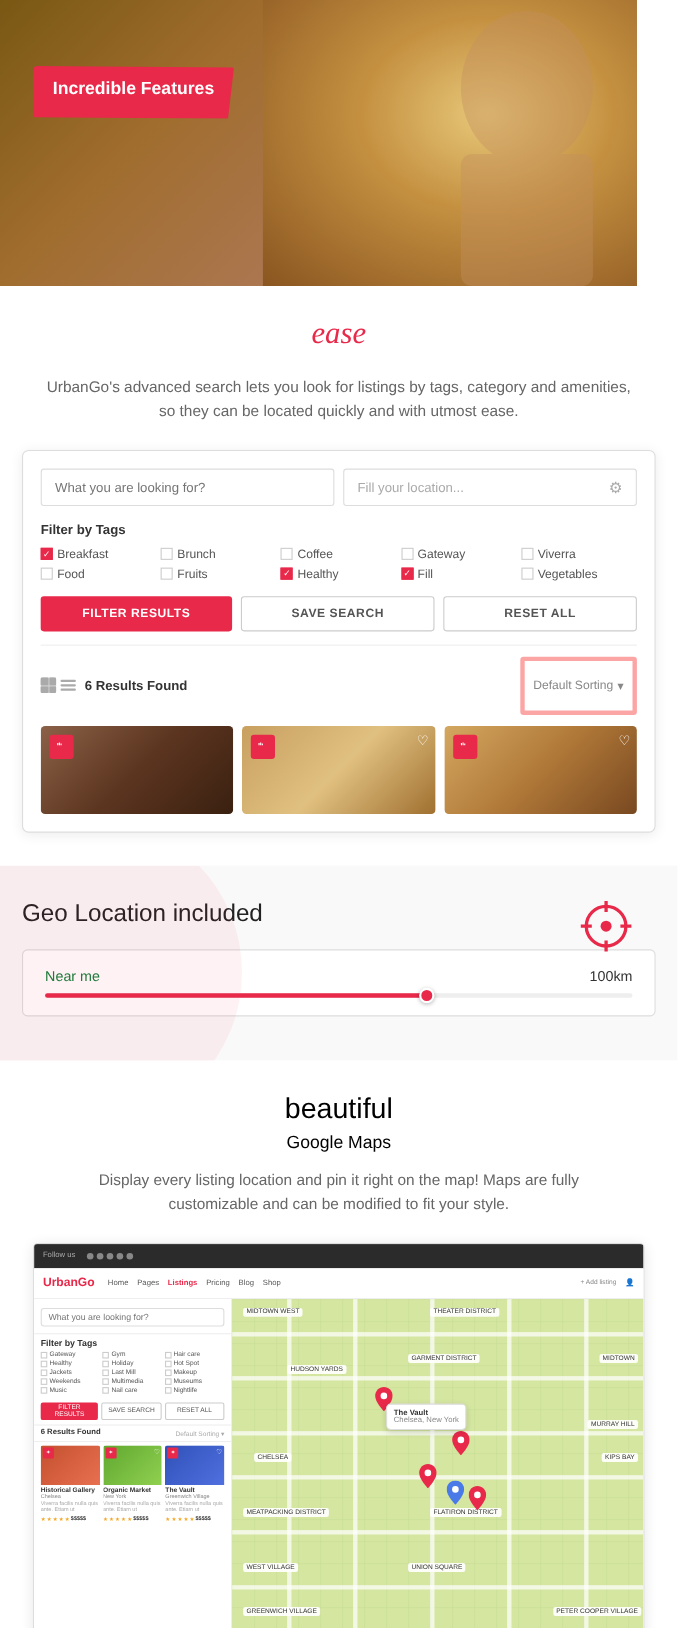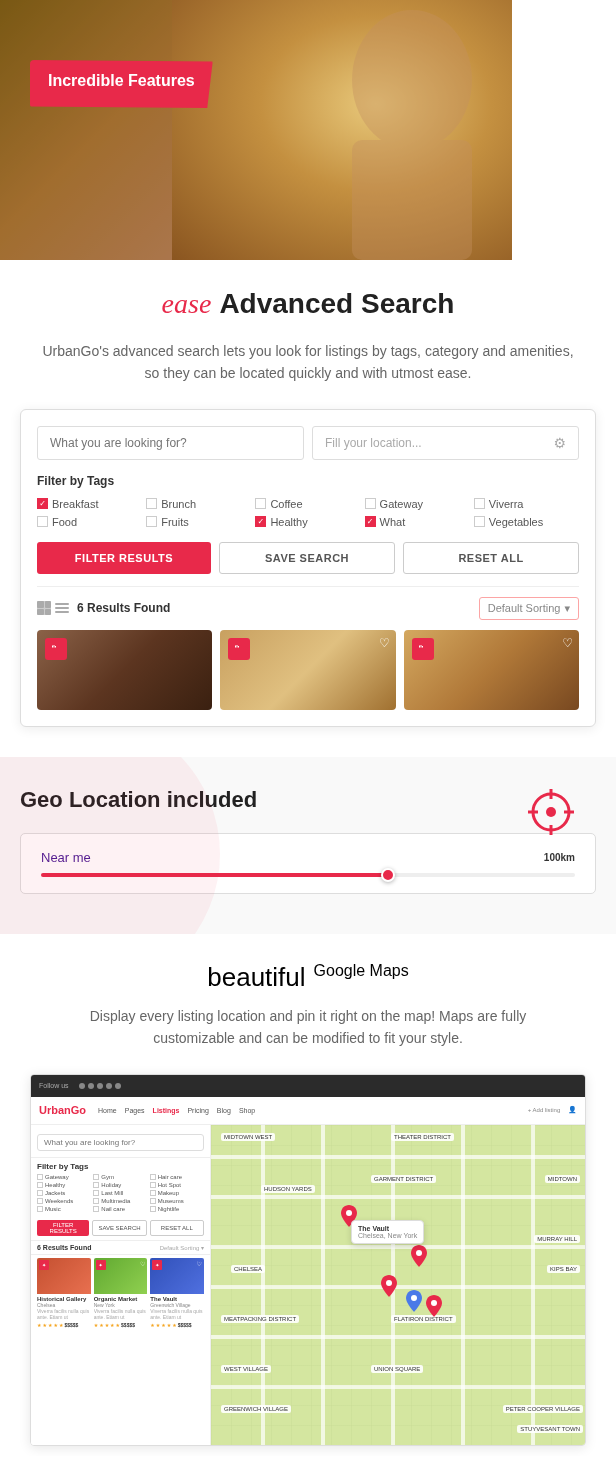--- a/index.html
+++ b/index.html
@@ -6,21 +6,21 @@
     body {
       width: 616px;
       font-family: 'Arial', sans-serif;
       background: #fff;
       overflow-x: hidden;
     }
 
     
     .hero {
       position: relative;
-      width: 512px;
+      width: 579px;
       height: 260px;
       background: linear-gradient(135deg, #8B6914 0%, #c4873a 30%, #d4956b 60%, #b87040 100%);
       overflow: hidden;
     }
     .hero-overlay {
       position: absolute;
       top: 0; left: 0; right: 0; bottom: 0;
       background: rgba(80,50,20,0.3);
     }
     .hero-person {
@@ -222,22 +222,22 @@
       font-size: 12px;
       color: #333;
       font-weight: 600;
     }
     .sort-dropdown {
       font-size: 11px;
       color: #888;
       display: flex;
       align-items: center;
       gap: 4px;
-      border: 1px solid #fca5a5;
-      padding: 4px 8px;
+      border: 4px solid #fca5a5;
+      padding: 16px 8px;
       border-radius: 3px;
     }
     .listing-cards {
       display: grid;
       grid-template-columns: repeat(3, 1fr);
       gap: 8px;
     }
     .listing-card {
       border-radius: 4px;
       overflow: hidden;
@@ -293,44 +293,44 @@
     .geo-icon-float {
       position: absolute;
       right: 40px;
       top: 30px;
       width: 50px; height: 50px;
       color: #e8294a;
       font-size: 40px;
     }
     .geo-title {
       font-size: 22px;
-      font-weight: 700;
+      font-weight: 400;
       color: #222;
       margin-bottom: 20px;
     }
     .geo-slider-box {
       background: #fff;
       border: 1px solid #ddd;
       border-radius: 5px;
       padding: 16px 20px;
     }
     .slider-label-row {
       display: flex;
       justify-content: space-between;
       align-items: center;
       margin-bottom: 8px;
     }
     .slider-label {
       font-size: 13px;
-      color: #4c1d95;
+      color: #15803d;
     }
     .slider-value {
-      font-size: 10px;
+      font-size: 13px;
       color: #333;
-      font-weight: 700;
+      font-weight: 400;
     }
     .slider-track {
       position: relative;
       height: 4px;
       background: #eee;
       border-radius: 2px;
     }
     .slider-fill {
       position: absolute;
       left: 0; top: 0;
@@ -351,23 +351,25 @@
       box-shadow: 0 1px 4px rgba(0,0,0,0.3);
     }
 
     
     .maps-section {
       background: #fff;
       padding: 28px 20px 10px;
     }
     .maps-heading {
       display: flex;
+      align-items: center;
       justify-content: center;
       gap: 8px;
       margin-bottom: 12px;
+      flex-direction: column;
     }
     .maps-subtitle {
       text-align: center;
       color: #666;
       font-size: 14px;
       line-height: 1.6;
       padding: 0 40px 24px;
     }
 
     
@@ -601,21 +603,20 @@
     </svg>
   </div>
   <div class="feature-badge">
     <h3>Incredible Features</h3>
   </div>
 </div>
 
 <div style="background:#fff; padding-bottom: 10px;">
   <div class="section-heading">
     <span class="script-text">ease</span>
-    <span class="bold-text">Advanced Search</span>
   </div>
   <p class="section-subtitle">UrbanGo's advanced search lets you look for listings by tags, category and amenities, so they can be located quickly and with utmost ease.</p>
 
   <div class="demo-box">
     <div class="search-row">
       <input class="search-input" type="text" placeholder="What you are looking for?" style="">
       <div class="search-location">
         <span>Fill your location...</span>
         <span class="gear-icon">⚙</span>
       </div>
@@ -649,21 +650,21 @@
       <div class="tag-item">
         <span class="tag-checkbox"></span>
         <span>Fruits</span>
       </div>
       <div class="tag-item">
         <span class="tag-checkbox checked">✓</span>
         <span>Healthy</span>
       </div>
       <div class="tag-item">
         <span class="tag-checkbox checked">✓</span>
-        <span>What</span>
+        <span>Fill</span>
       </div>
       <div class="tag-item">
         <span class="tag-checkbox"></span>
         <span>Vegetables</span>
       </div>
     </div>
     <div class="filter-buttons">
       <button class="btn-filter">FILTER RESULTS</button>
       <button class="btn-save">SAVE SEARCH</button>
       <button class="btn-reset">RESET ALL</button>

